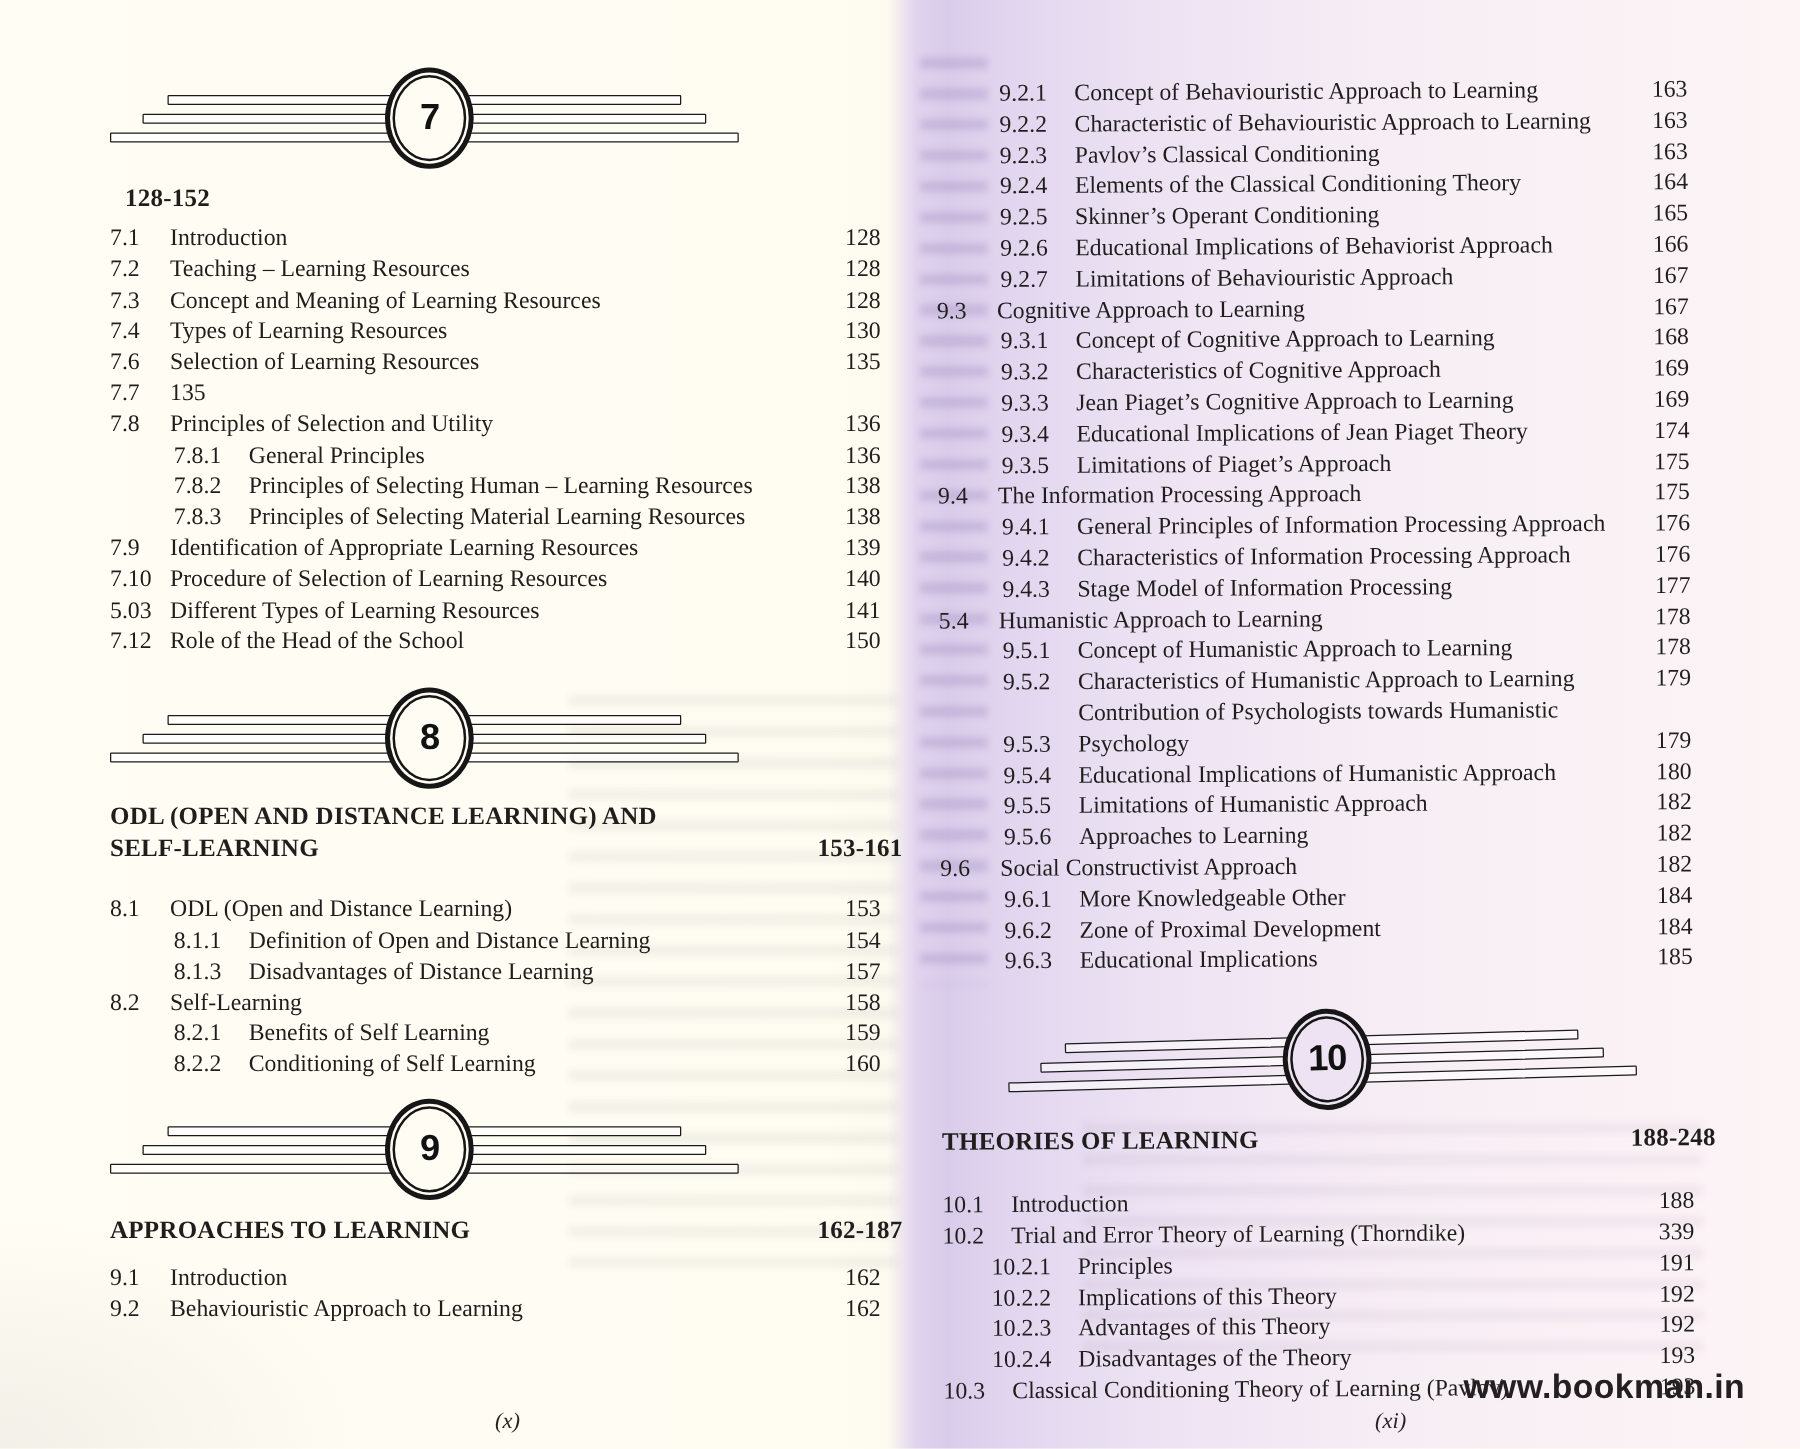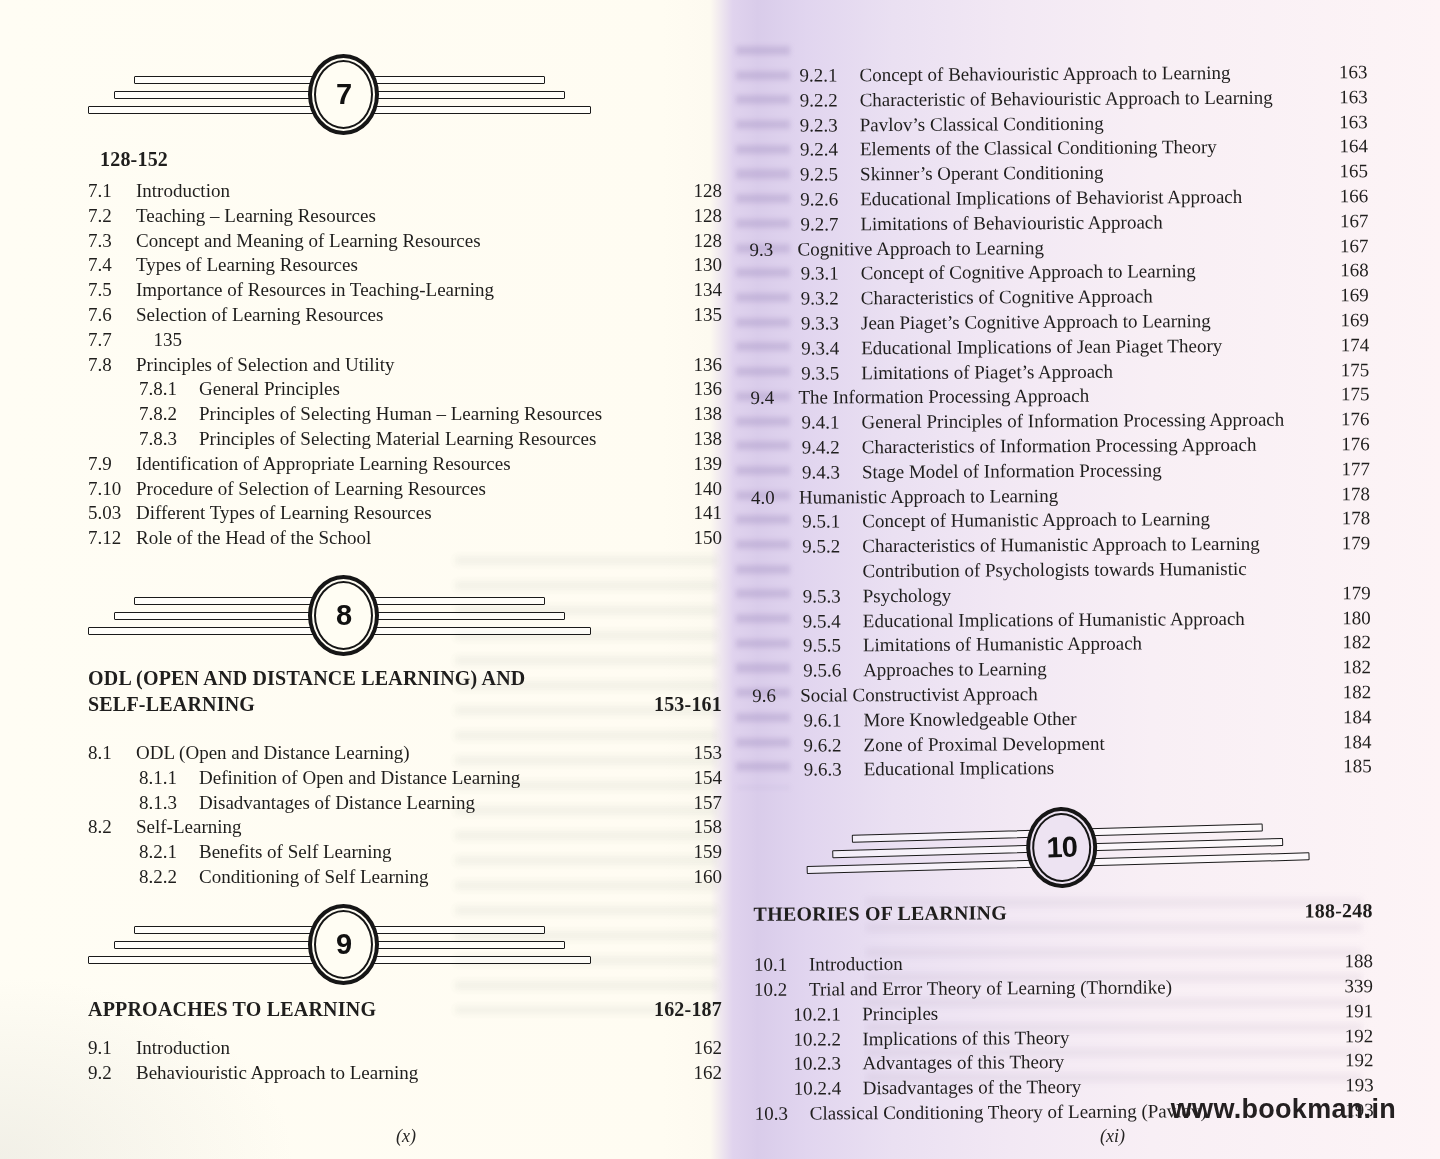--- a/index.html
+++ b/index.html
@@ -63,21 +63,21 @@
 
   .ch-title-wrap{margin-top:12px;}
   .ch-title-row{display:flex;justify-content:space-between;align-items:baseline;
     font-weight:bold;font-size:20px;line-height:26px;letter-spacing:0.2px;}
   .ch-range{white-space:nowrap;padding-left:12px;}
 
   .entries{margin-top:7px;}
   .toc-row{display:flex;align-items:flex-end;min-height:24.8px;line-height:24.8px;font-size:19px;}
   .no{flex:0 0 48px;}
   .label{flex:1 1 auto;padding-right:6px;}
-  .pg{flex:0 0 auto;min-width:46px;text-align:right;}
+  .pg{flex:0 0 auto;min-width:46px;text-align:left;}
   .lvl2{padding-left:51px;}
   .lvl2 .no{flex:0 0 60px;}
   .ch-10 .lvl1 .no{flex-basis:55px;}
   .ch-10 .lvl2{padding-left:39px;}
   .ch-10 .lvl2 .no{flex-basis:69px;}
   .ch-8{margin-top:24px;} .ch-9{margin-top:14px;} .ch-10{margin-top:26px;}
   .ch-8 .ch-title-wrap{margin-top:10px;}
 
   .folio{position:absolute;bottom:12px;font-style:italic;font-size:18px;color:#262524;}
   .folio-left{left:396px;}
@@ -126,25 +126,20 @@
             <span class="no">7.3</span>
             <span class="label">Concept and Meaning of Learning Resources</span>
             <span class="pg">128</span>
           </div>
           <div class="toc-row lvl1">
             <span class="no">7.4</span>
             <span class="label">Types of Learning Resources</span>
             <span class="pg">130</span>
           </div>
           <div class="toc-row lvl1">
-            <span class="no">7.5</span>
-            <span class="label">Importance of Resources in Teaching-Learning</span>
-            <span class="pg">134</span>
-          </div>
-          <div class="toc-row lvl1">
             <span class="no">7.6</span>
             <span class="label">Selection of Learning Resources</span>
             <span class="pg">135</span>
           </div>
           <div class="toc-row lvl1">
             <span class="no">7.7</span>
             <span class="pg">135</span>
           </div>
           <div class="toc-row lvl1">
             <span class="no">7.8</span>
@@ -349,21 +344,21 @@
           <span class="no">9.4.2</span>
           <span class="label">Characteristics of Information Processing Approach</span>
           <span class="pg">176</span>
         </div>
         <div class="toc-row lvl2">
           <span class="no">9.4.3</span>
           <span class="label">Stage Model of Information Processing</span>
           <span class="pg">177</span>
         </div>
         <div class="toc-row lvl1">
-          <span class="no">4.0</span>
+          <span class="no">5.4</span>
           <span class="label">Humanistic Approach to Learning</span>
           <span class="pg">178</span>
         </div>
         <div class="toc-row lvl2">
           <span class="no">9.5.1</span>
           <span class="label">Concept of Humanistic Approach to Learning</span>
           <span class="pg">178</span>
         </div>
         <div class="toc-row lvl2">
           <span class="no">9.5.2</span>

